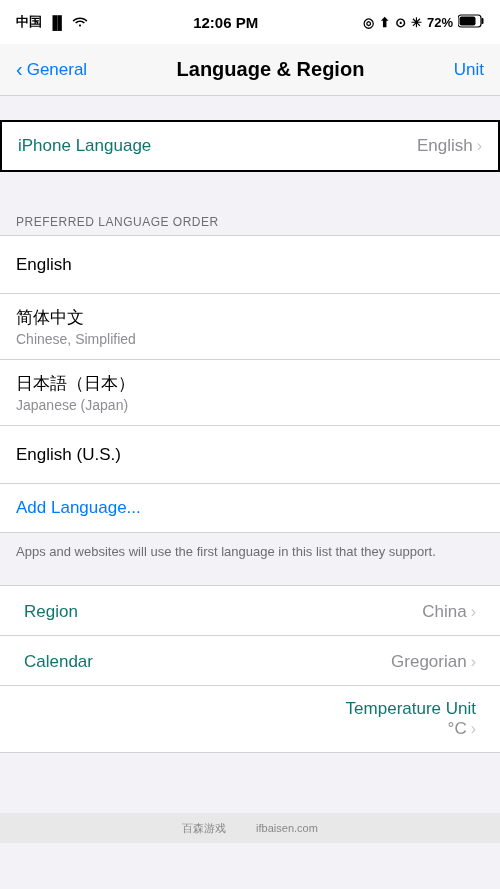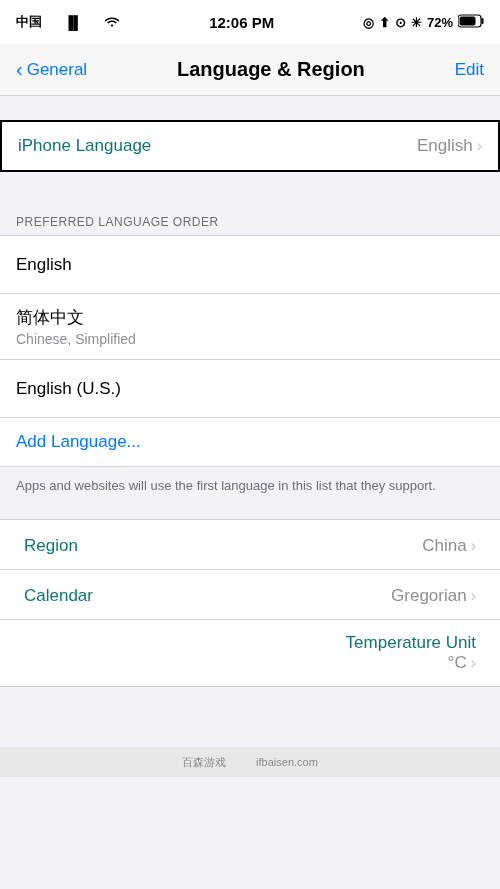--- a/index.html
+++ b/index.html
@@ -25,21 +25,21 @@
       align-items: center;
       justify-content: space-between;
       padding: 0 16px;
       font-size: 14px;
       font-weight: 600;
     }
 
     .status-bar-left {
       display: flex;
       align-items: center;
-      gap: 22px;
+      gap: 6px;
       font-size: 13px;
       font-weight: 600;
     }
 
     .status-bar-center {
       font-size: 15px;
       font-weight: 600;
     }
 
     .status-bar-right {
@@ -253,21 +253,21 @@
     </span>
   </div>
 </div>
 
 <div class="nav-bar">
   <div class="nav-back">
     <span class="nav-chevron-left">‹</span>
     <span>General</span>
   </div>
   <div class="nav-title">Language &amp; Region</div>
-  <div class="nav-edit">Edit</div>
+  <div class="nav-edit">Unit</div>
 </div>
 
 <div class="settings-group-gap" style="height: 12px;"></div>
 
 <div class="iphone-language-card">
   <div class="iphone-language-row">
     <span class="settings-row-label">iPhone Language</span>
     <div class="settings-row-value">
       <span>English</span>
       <span class="chevron-right">›</span>
@@ -283,20 +283,24 @@
 
   <div class="language-item">
     <span class="language-item-primary">English</span>
   </div>
 
   <div class="language-item">
     <span class="language-item-primary">简体中文</span>
     <span class="language-item-secondary">Chinese, Simplified</span>
   </div>
 
+  <div class="language-item">
+    <span class="language-item-primary">日本語（日本）</span>
+    <span class="language-item-secondary">Japanese (Japan)</span>
+  </div>
 
   <div class="language-item">
     <span class="language-item-primary">English (U.S.)</span>
   </div>
 
   <div class="add-language-row">
     <span class="add-language-text">Add Language...</span>
   </div>
 </div>
 

